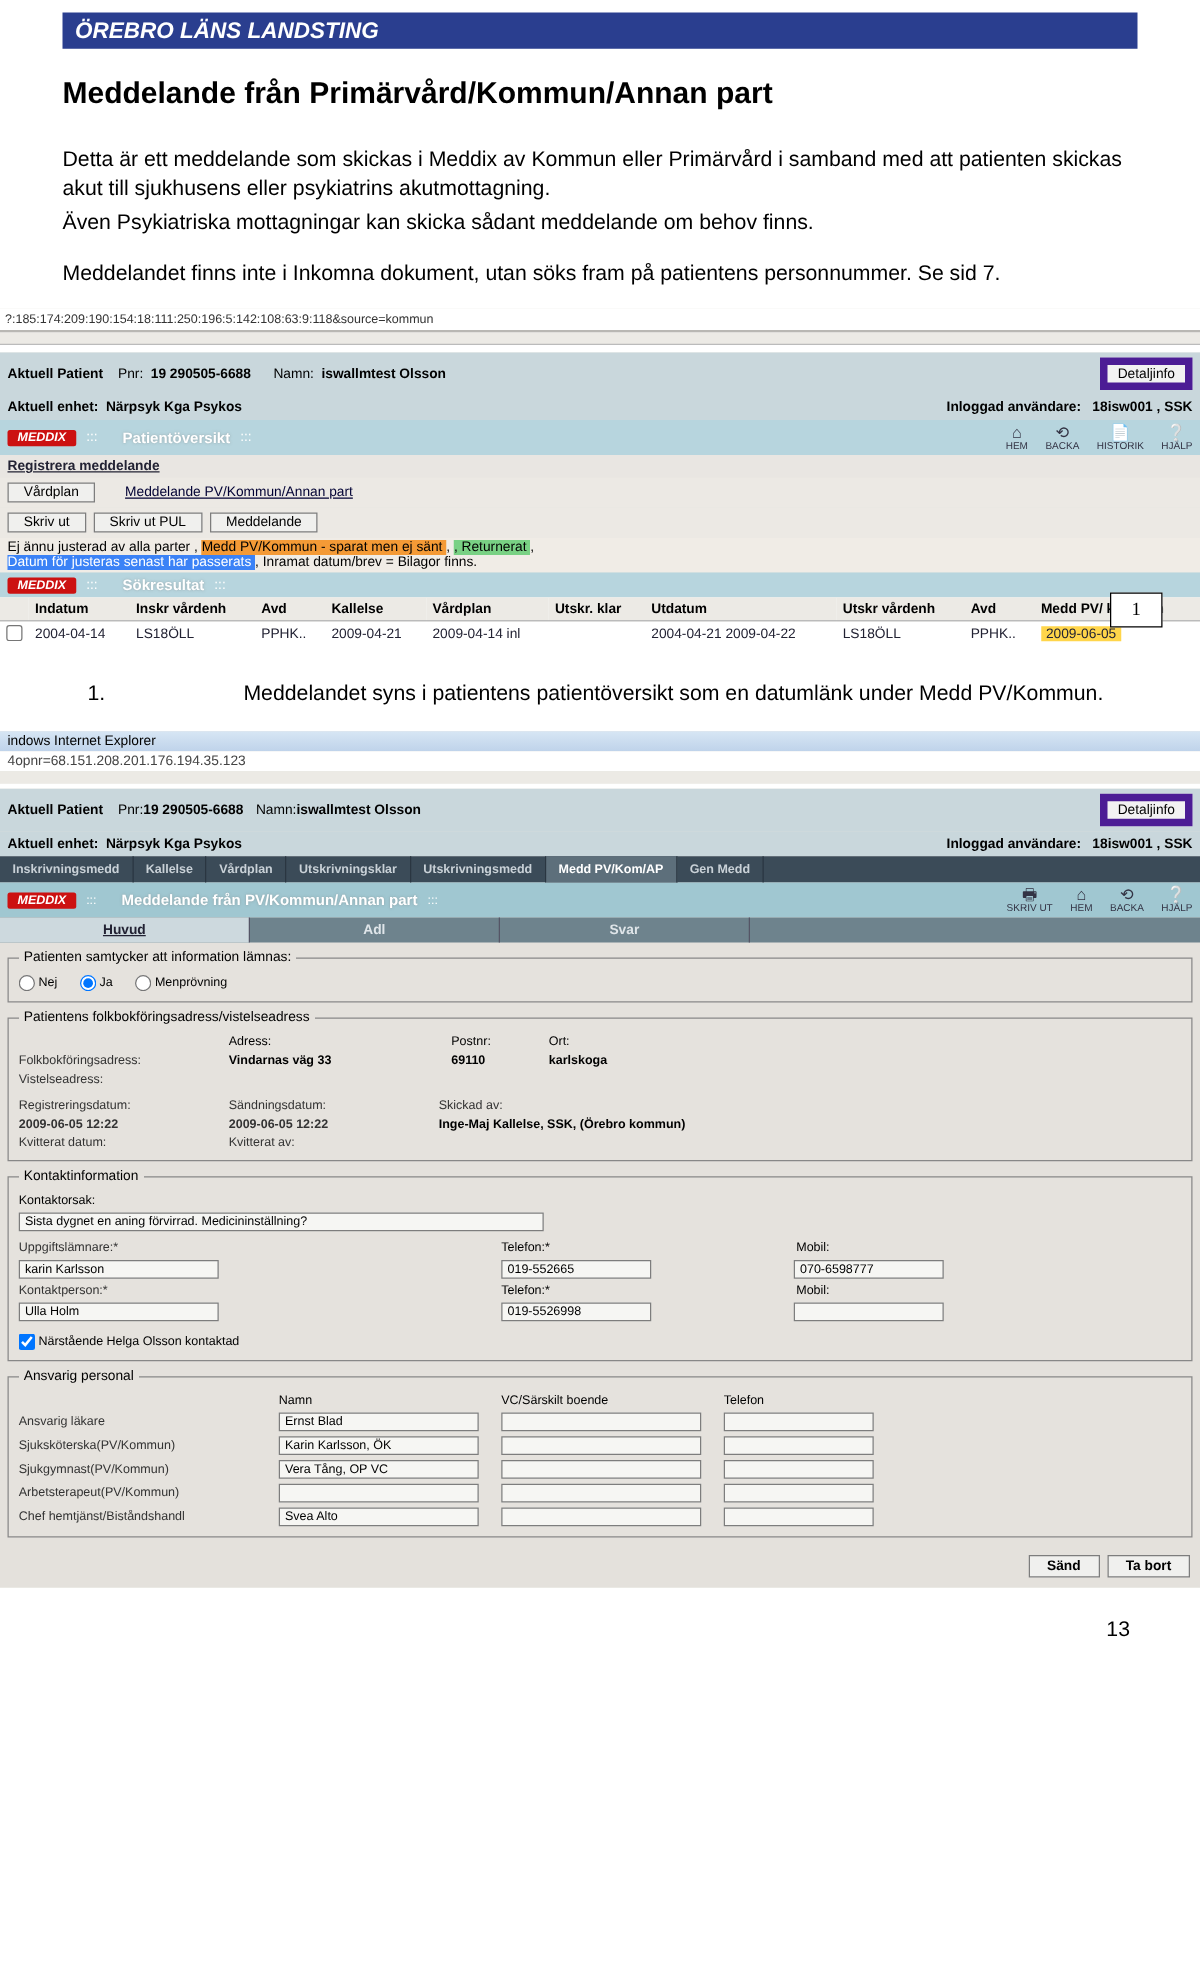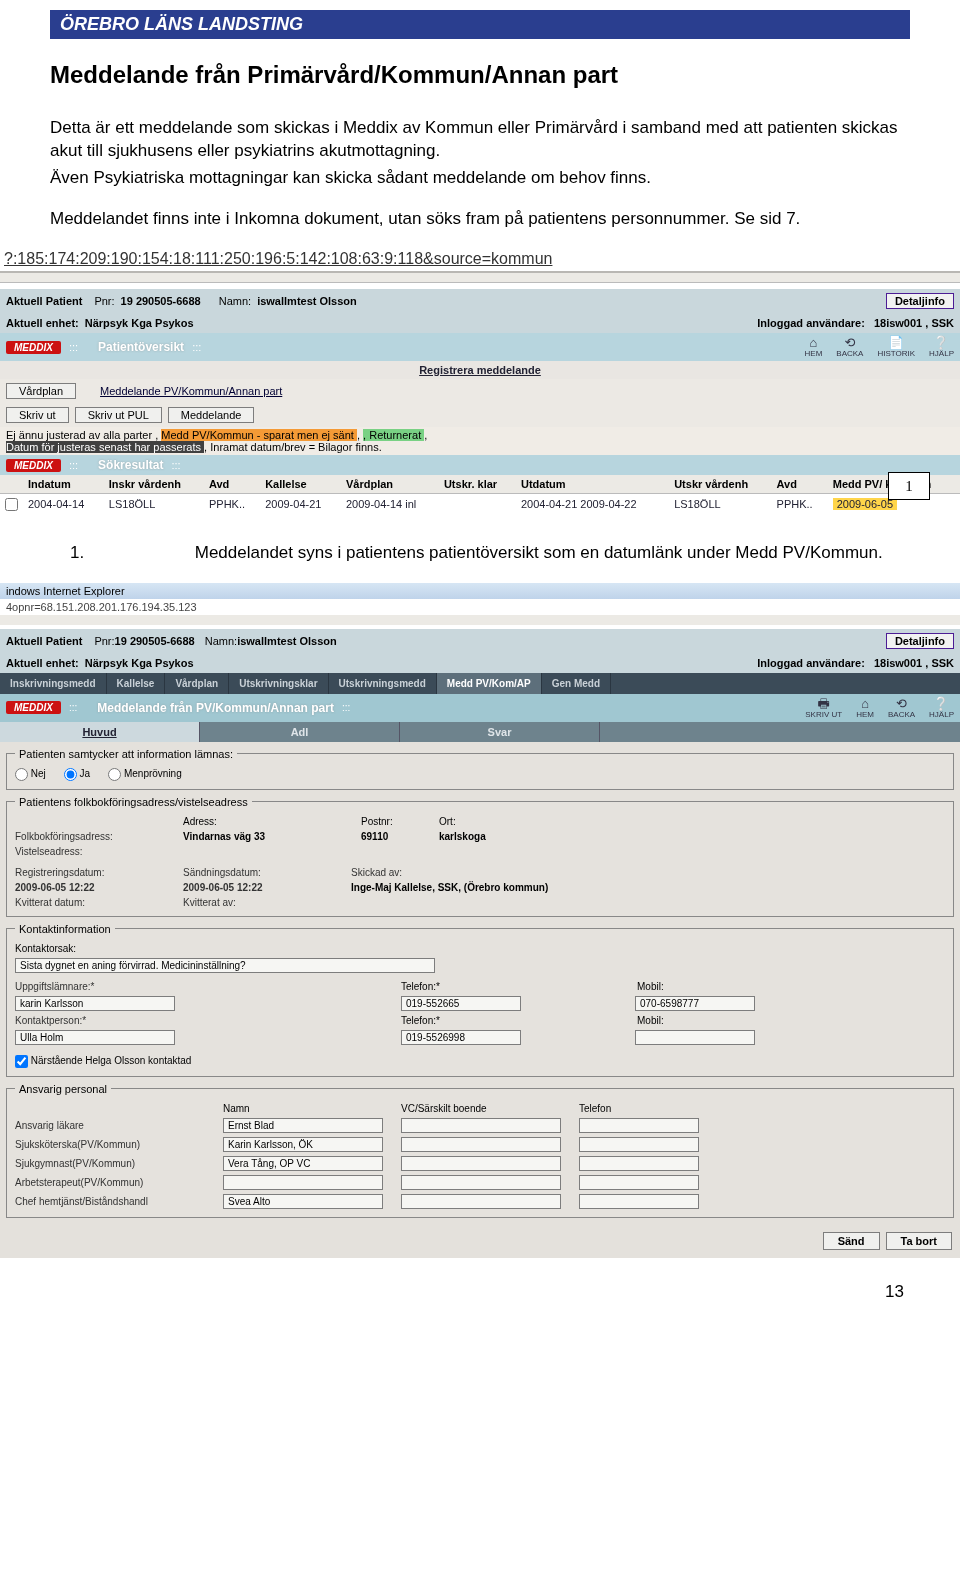--- a/index.html
+++ b/index.html
@@ -5,42 +5,42 @@
   * { box-sizing: border-box; margin: 0; padding: 0; }
   body { font-family: Arial, Helvetica, sans-serif; font-size: 13px; color: #000; background: #fff; width: 960px; }
   .page { padding: 0 0 20px 0; }
   
   .banner { background: #2a3e8f; color: #fff; font-weight: bold; font-style: italic; font-size: 18px; padding: 4px 10px; margin: 10px 50px 20px 50px; }
   
   .doc-block { margin: 10px 50px 16px 50px; font-family: Arial, sans-serif; font-size: 17px; line-height: 1.35; }
   .doc-title { font-size: 24px; font-weight: bold; margin-bottom: 26px; }
   
   .shot { margin: 0 0 0 0; background: #e6e4e0; font-family: Tahoma, Verdana, sans-serif; font-size: 11px; color: #000; }
-  .url-line { background: #fff; padding: 3px 4px; font-size: 16px; color: #333; border-bottom: 2px solid #b9b7b3; text-decoration: underline; }
+  .url-line { background: #fff; padding: 3px 4px; font-size: 10px; color: #333; border-bottom: 2px solid #b9b7b3; }
   .strip { display: flex; align-items: center; background: #dfe2e6; padding: 4px 6px; font-size: 11px; }
   .strip.dark { background: #c9d7dc; }
   .strip .lbl { font-weight: bold; margin-right: 6px; }
   .strip .val { margin-right: 18px; }
   .strip .right { margin-left: auto; font-weight: normal; }
-  .btn-detail { background: #f2f2f2; border: 1px solid #4c1d95; padding: 1px 8px; font-size: 11px; font-weight: bold; }
+  .btn-detail { background: #f2f2f2; border: 6px solid #4c1d95; padding: 1px 8px; font-size: 11px; font-weight: normal; }
   .meddix-bar { display: flex; align-items: center; background: #b7d5de; padding: 3px 6px; }
   .meddix-logo { background: #c11; color: #fff; font-weight: bold; font-style: italic; font-size: 10px; padding: 1px 8px; border-radius: 2px; }
   .meddix-title { color: #fff; font-weight: bold; margin-left: 12px; font-size: 12px; text-shadow: 0 0 2px rgba(120,120,120,.5); }
   .toolbar-icons { margin-left: auto; display: flex; gap: 14px; align-items: center; }
   .ico { display: flex; flex-direction: column; align-items: center; font-size: 8px; color: #334; cursor: pointer; }
   .ico .glyph { font-size: 13px; line-height: 1; }
-  .reg-row { background: #e9e6e2; padding: 3px 6px; font-size: 11px; text-align: center; }
+  .reg-row { background: #e9e6e2; padding: 3px 6px; font-size: 11px; }
   .reg-row .reg-title { font-weight: bold; color: #223; text-decoration: underline; }
   .button-row { display: flex; gap: 6px; padding: 4px 6px; background: #ece9e4; flex-wrap: wrap; align-items: center; }
   .sbtn { background: #f0f0ee; border: 1px solid #7d7d7d; padding: 1px 12px; font-size: 11px; }
   .linkish { color: #003; text-decoration: underline; margin-left: 18px; }
   .legend { background: #f0ece6; padding: 2px 6px; font-size: 11px; }
   .hl-orange { background: #f49a36; }
   .hl-green { background: #79d184; }
-  .hl-brown { background: #404040; color: #fff; }
+  .hl-brown { background: #3b82f6; color: #fff; }
   .tbl { width: 100%; border-collapse: collapse; background: #fff; }
   .tbl th, .tbl td { text-align: left; padding: 3px 5px; font-size: 11px; }
   .tbl thead th { background: #eceae5; font-weight: bold; border-bottom: 1px solid #bbb; }
   .tbl tbody td { color: #223; }
   .tbl tbody td .hl-yellow { background: #ffd54a; padding: 0 4px; }
   .tbl .ck { width: 18px; }
   .callout-1 { position: absolute; right: 30px; margin-top: -42px; width: 42px; height: 28px; border: 1px solid #000; background: #fff; text-align: center; line-height: 26px; font-family: "Times New Roman", serif; font-size: 15px; }
   .plain-list { margin: 28px 70px 18px 70px; font-size: 17px; line-height: 1.35; }
   .plain-list .num { display: inline-block; width: 120px; }
   .sub-text { margin-left: 50px; margin-right: 50px; font-size: 17px; }

